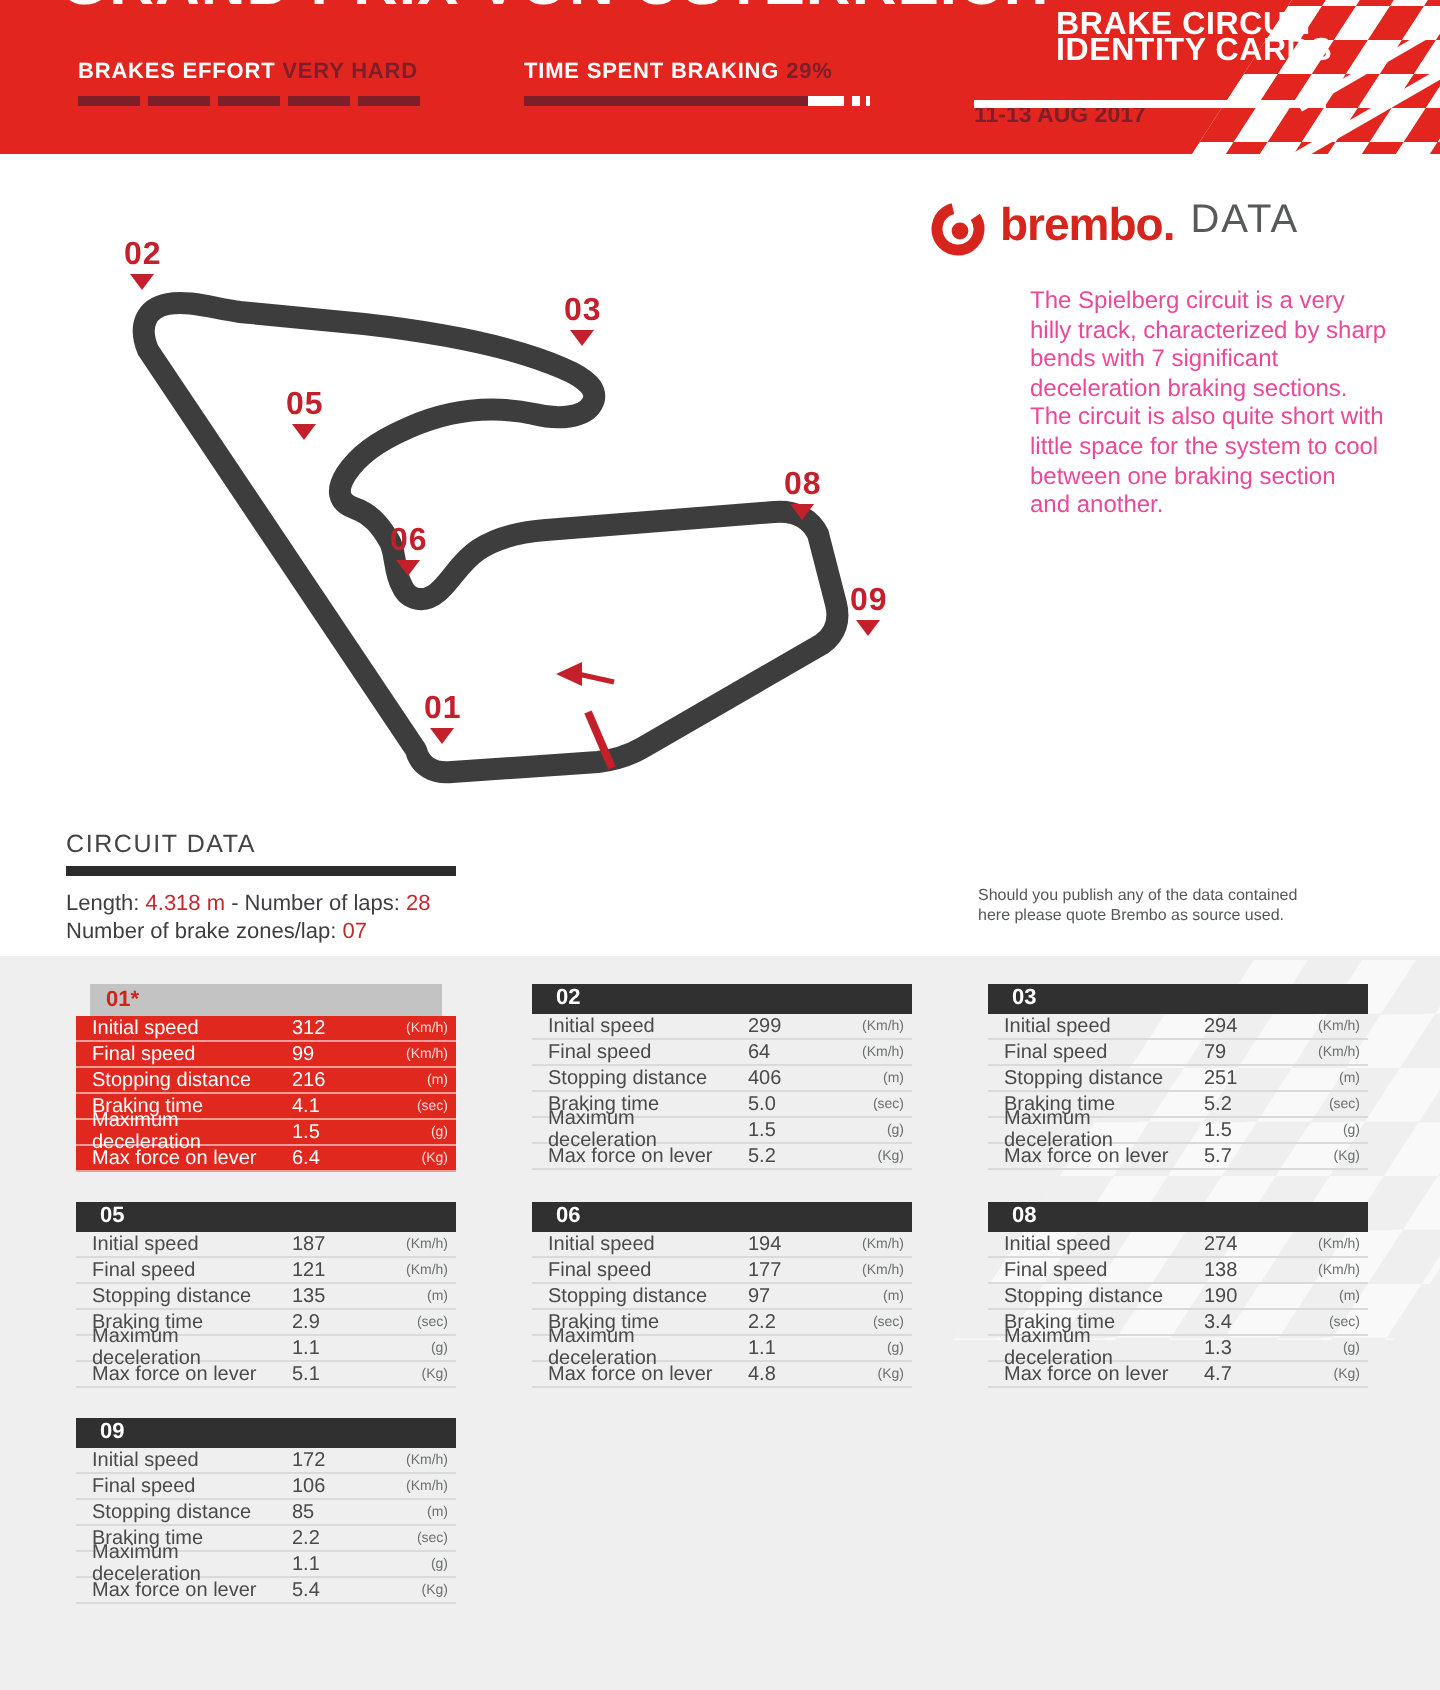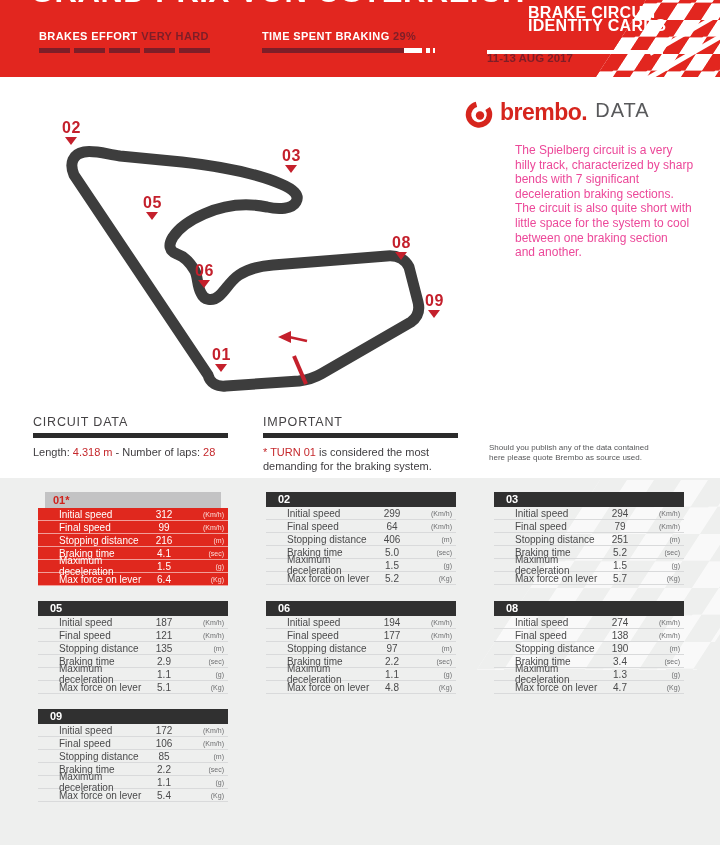--- a/index.html
+++ b/index.html
@@ -57,22 +57,22 @@
 
   
   .bottom{position:absolute;left:0;top:478px;width:720px;height:367px;background:#eeefee;overflow:hidden;}
   .bchk{position:absolute;left:600px;top:2px;width:220px;height:190px;transform-origin:0 0;transform:skewX(-33deg);
         background:conic-gradient(rgba(255,255,255,.65) 0 90deg,transparent 90deg 180deg,rgba(255,255,255,.65) 180deg 270deg,transparent 270deg);
         background-size:54px 54px;}
   .tables-grid{position:absolute;left:38px;top:14px;display:grid;grid-template-columns:repeat(3,190px);column-gap:38px;row-gap:15px;}
   .ttable{width:190px;}
   .thead{height:15px;line-height:15px;background:#303030;color:#fff;font-size:11px;font-weight:bold;padding-left:12px;}
   .trow{display:flex;align-items:center;height:12px;border-bottom:1px solid #d9dadb;font-size:10px;color:#4a4a4b;}
-  .tlabel{flex:1;padding-left:21px;}
-  .tvalue{width:36px;text-align:center;}
+  .tlabel{flex:1;padding-left:8px;}
+  .tvalue{width:36px;text-align:left;}
   .tunit{width:42px;text-align:right;font-size:7px;color:#6e6f71;padding-right:4px;}
   .ttable.hl .thead{background:#c3c3c4;color:#d0221c;margin:0 7px;padding-left:8px;height:16px;line-height:16px;}
   .ttable.hl .trow{background:#e0281e;color:#fff;border-bottom:1px solid rgba(255,255,255,.55);}
   .ttable.hl .tunit{color:#fbdbd7;}
 </style>
 </head>
 <body>
 
 <div class="page">
 
@@ -186,31 +186,27 @@
   <div class="section circuit">
     <div class="sec-head">CIRCUIT DATA</div>
     <div class="sec-bar"></div>
     <div class="sec-body">
       <div>
         <span>Length:</span>
         <span class="red">4.318 m</span>
         <span>- Number of laps:</span>
         <span class="red">28</span>
       </div>
-    </div>
-  </div>
-
-  <div class="section important">
-    <div class="sec-head">IMPORTANT</div>
-    <div class="sec-bar"></div>
-    <div class="sec-body">
-      <span class="red">* TURN 01</span>
-      <span>is considered the most demanding for the braking system.</span>
-    </div>
-  </div>
+      <div>
+        <span>Number of brake zones/lap:</span>
+        <span class="red">07</span>
+      </div>
+    </div>
+  </div>
+
 
   <div class="src-note">Should you publish any of the data contained
 here please quote Brembo as source used.</div>
 
   <div class="bottom">
     <div class="bchk"></div>
     <div class="tables-grid" id="tables-grid">
   <div class="ttable hl">
     <div class="thead">
       <span class="tturn">01*</span>

